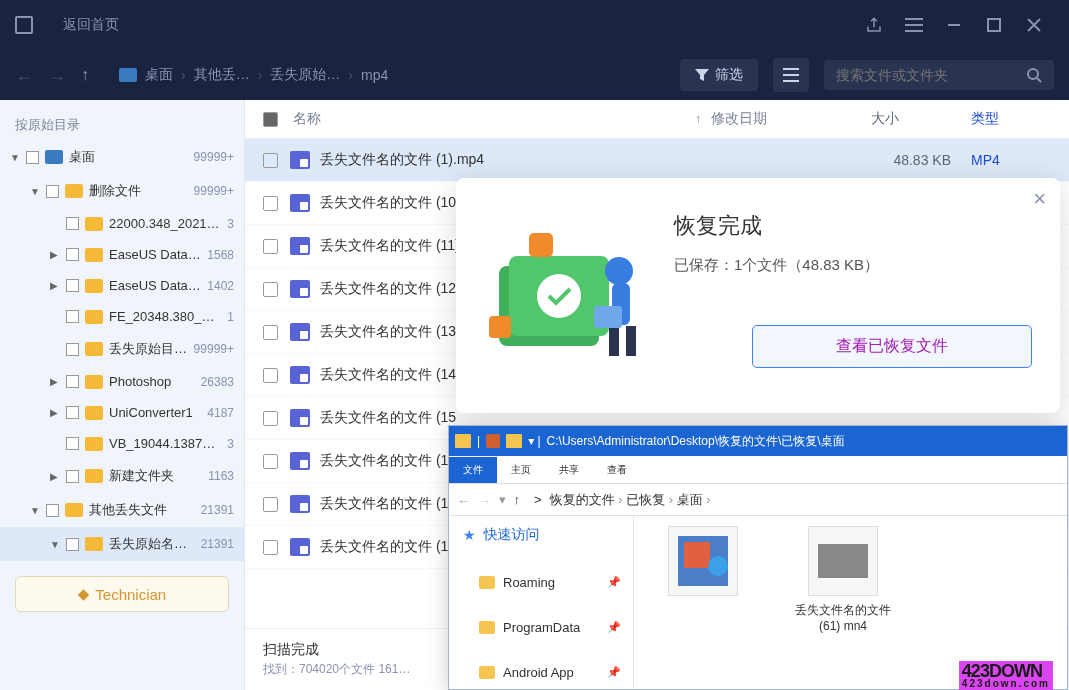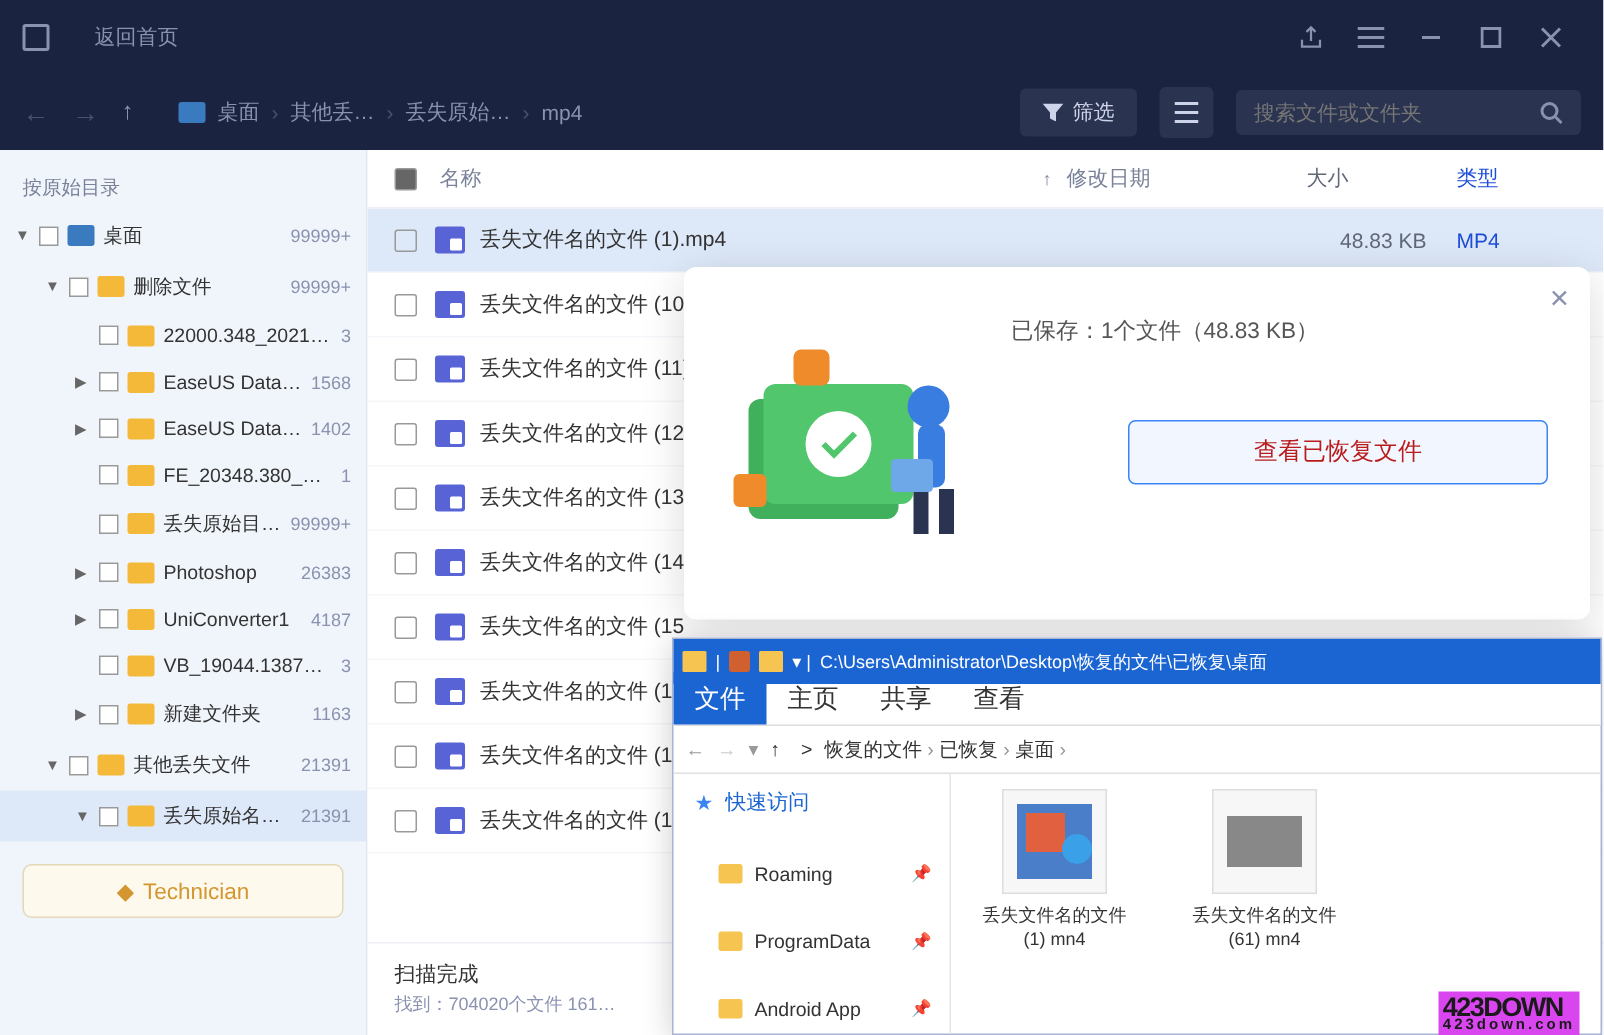--- a/index.html
+++ b/index.html
@@ -48,26 +48,26 @@
 .file-icon::after { content:''; position:absolute; right:2px; bottom:2px; width:8px; height:8px; background:#fff; border-radius:1px; }
 .chk { width: 15px; height: 15px; border: 1.5px solid #999; border-radius: 2px; margin-right: 12px; flex-shrink: 0; }
 .scan-footer { padding: 12px 18px; border-top: 1px solid #eceff5; font-size: 14px; color: #333; }
 .scan-sub { font-size: 12px; color: #8a92b0; margin-top: 2px; }
 .dialog { position: absolute; left: 456px; top: 178px; width: 604px; height: 235px; background: #fff; border-radius: 8px; box-shadow: 0 6px 30px rgba(0,0,0,0.15); padding: 18px; display: flex; }
 .dialog-close { position: absolute; right: 14px; top: 8px; font-size: 22px; color: #8a92b0; cursor: pointer; }
 .dialog-illus { width: 190px; display: flex; align-items: center; justify-content: center; }
 .dialog-body { flex: 1; padding: 15px 10px 0 10px; }
 .dialog-title { font-size: 22px; color: #333; margin-bottom: 15px; }
 .dialog-desc { font-size: 15px; color: #555; margin-bottom: 50px; }
-.dialog-btn { border: 1px solid #3a84f5; color: #b91c1c; background: #f2f7ff; border-radius: 5px; padding: 10px 0; text-align: center; width: 280px; cursor: pointer; margin-left: auto; }
+.dialog-btn { border: 1px solid #3a84f5; color: #a21caf; background: #f2f7ff; border-radius: 5px; padding: 10px 0; text-align: center; width: 280px; cursor: pointer; margin-left: auto; }
 .explorer { position: absolute; left: 448px; top: 425px; width: 620px; height: 265px; background: #fff; border: 1px solid #a8b4d4; box-shadow: 0 4px 20px rgba(0,0,0,.2); }
 .exp-title { height: 30px; background: #1b65d3; display: flex; align-items: center; padding: 0 6px; gap: 6px; color: #fff; font-size: 12px; }
 .exp-title .ficon { width: 16px; height: 14px; background: #f5c451; border-radius: 1px; }
 .exp-tabs { height: 28px; background: #fff; display: flex; align-items: flex-end; border-bottom: 1px solid #ddd; }
-.exp-tab { padding: 6px 14px; font-size: 17px; color: #333; cursor: pointer; }
+.exp-tab { padding: 6px 14px; font-size: 10px; color: #333; cursor: pointer; }
 .exp-tab.active { background: #1b65d3; color: #fff; }
 .exp-nav { height: 32px; display: flex; align-items: center; padding: 0 8px; gap: 8px; font-size: 13px; color: #333; border-bottom: 1px solid #e0e0e0; }
 .exp-nav .sep { color: #999; }
 .exp-body { display: flex; height: calc(100% - 90px); }
 .exp-side { width: 185px; border-right: 1px solid #e5e5e5; padding: 4px 0; overflow: hidden; }
 .exp-side-hdr { padding: 6px 14px; font-size: 14px; color: #1b65d3; display: flex; align-items: center; gap: 8px; }
 .exp-side-item { padding: 5px 12px 5px 30px; font-size: 13px; color: #333; display: flex; align-items: center; gap: 8px; white-space: nowrap; margin-top: 20px; }
 .exp-side-item .fld { width: 16px; height: 13px; background: #f5c451; border-radius: 2px; flex-shrink:0; }
 .exp-side-item .pin { color: #888; margin-left: auto; font-size: 11px; }
 .exp-files { flex: 1; display: flex; padding: 10px 14px; gap: 30px; align-items: flex-start; overflow: hidden; }
@@ -361,20 +361,21 @@
       <circle cx="135" cy="50" r="14" fill="#3a7de0"></circle>
       <rect x="128" y="62" width="18" height="42" rx="6" fill="#3a7de0"></rect>
       <rect x="125" y="105" width="10" height="30" fill="#2a3350"></rect>
       <rect x="142" y="105" width="10" height="30" fill="#2a3350"></rect>
       <rect x="45" y="12" width="24" height="24" rx="5" fill="#f08b2b"></rect>
       <rect x="5" y="95" width="22" height="22" rx="4" fill="#f08b2b"></rect>
       <rect x="110" y="85" width="28" height="22" rx="3" fill="#6fa8e8"></rect>
     </svg>
   </div>
   <div class="dialog-body">
+    <div class="dialog-title">恢复完成</div>
     <div class="dialog-desc">已保存：1个文件（48.83 KB）</div>
     <div class="dialog-btn">查看已恢复文件</div>
   </div>
 </div>
 
 <div class="explorer">
   <div class="exp-title">
     <div class="ficon"></div>
     <span style="color:#fff">|</span>
     <div style="width:14px;height:14px;background:#d06030;border-radius:2px"></div>
@@ -427,21 +428,20 @@
     </div>
     <div class="exp-files" id="exp-files">
         <div class="exp-file">
           <div class="exp-thumb">
             <svg width="50" height="50">
               <rect width="50" height="50" fill="#4a7ec8"></rect>
               <rect x="6" y="6" width="26" height="26" fill="#e06040"></rect>
               <circle cx="40" cy="30" r="10" fill="#3aa0e8"></circle>
             </svg>
           </div>
-          <div>丢失文件名的文件 (1) mn4</div>
         </div>
         <div class="exp-file">
           <div class="exp-thumb">
             <div style="width:50px;height:34px;background:#888"></div>
           </div>
           <div>丢失文件名的文件 (61) mn4</div>
         </div>
       </div>
   </div>
 </div>

